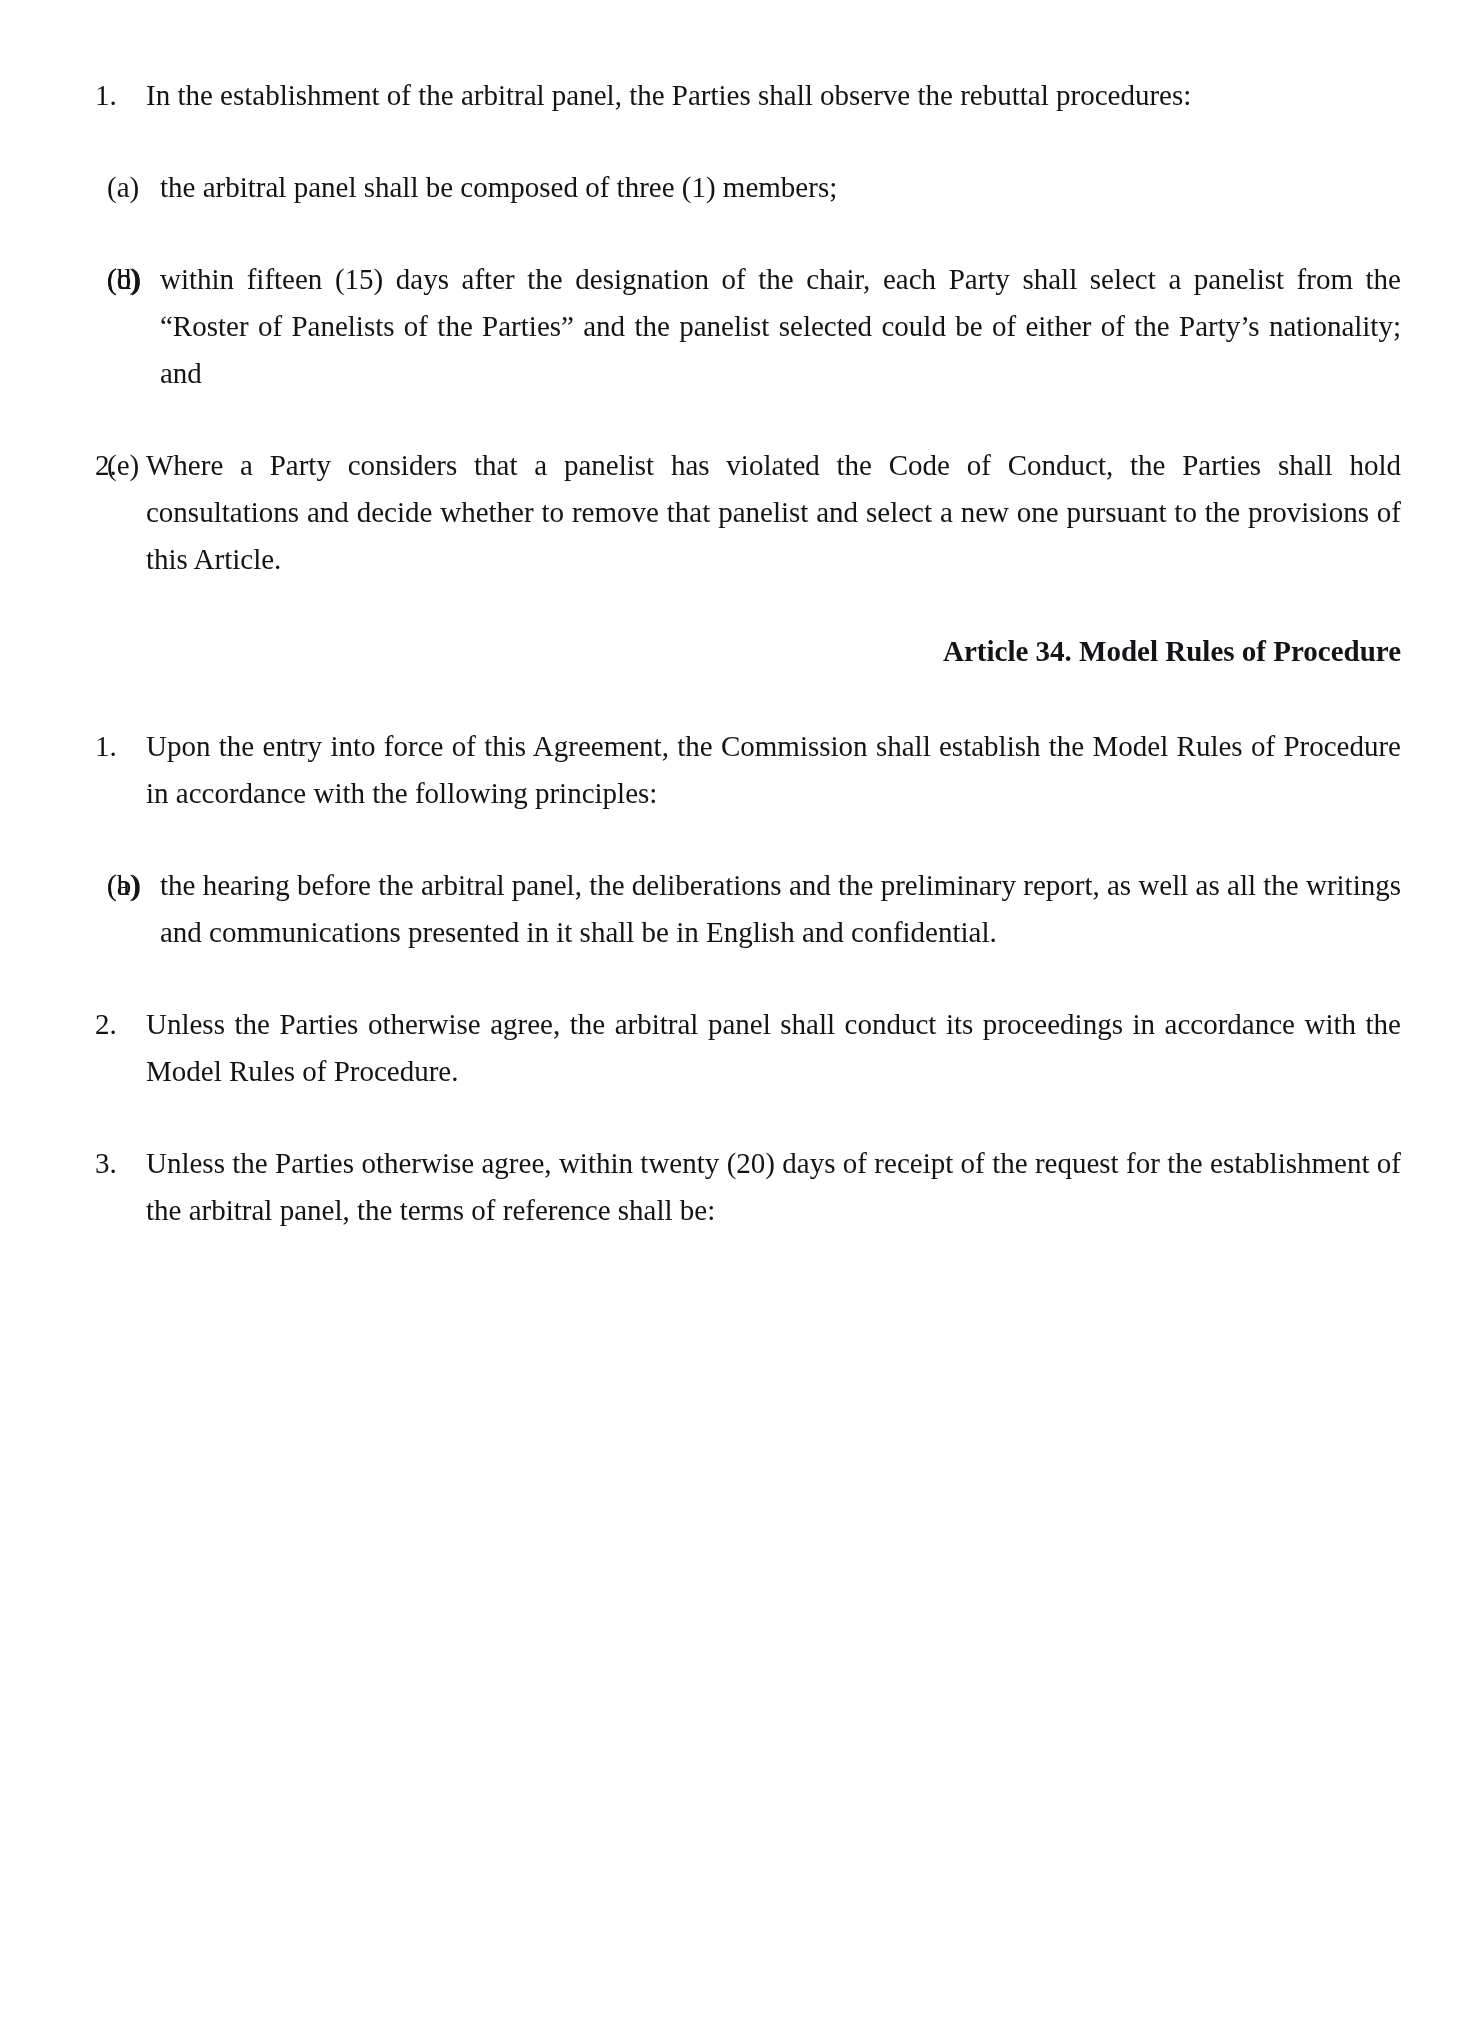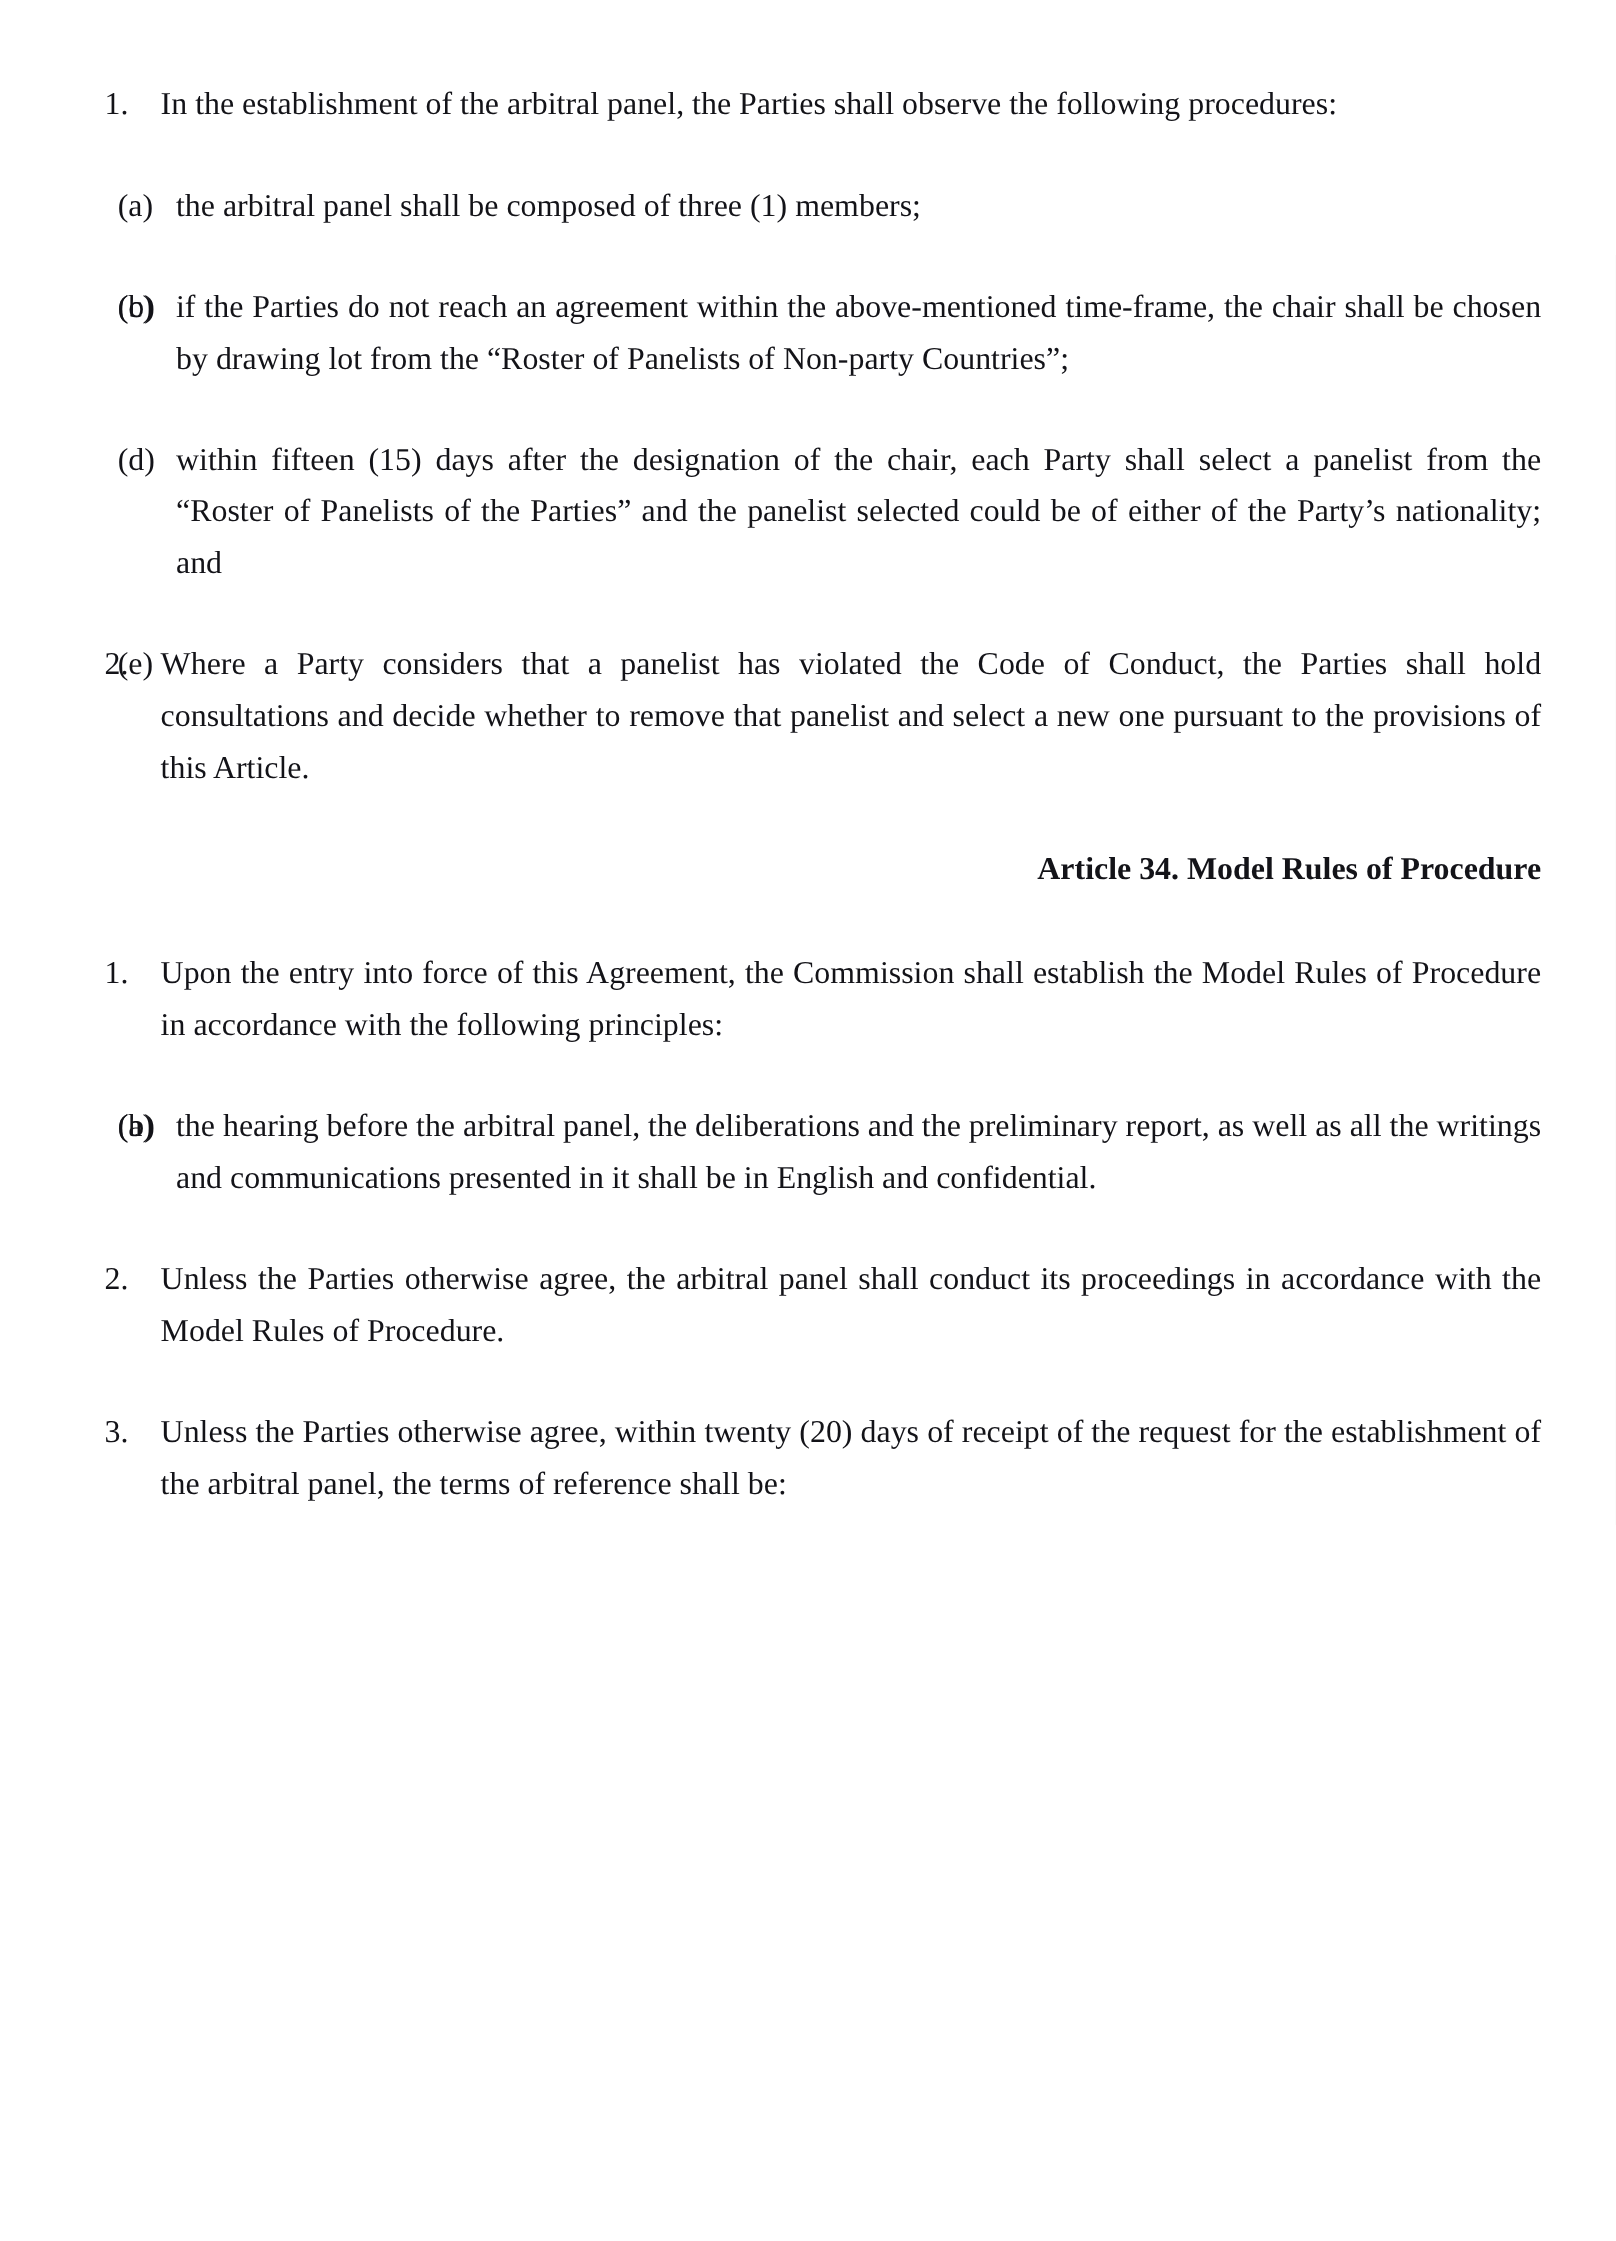--- a/index.html
+++ b/index.html
@@ -54,24 +54,24 @@
     text-align: right;
     margin-top: 6px;
     margin-bottom: 48px;
   }
 </style>
 </head>
 <body>
 
 <div class="page">
   <div id="doc-body">
-      <div class="block num"><span class="label">1.</span><span class="text">In the establishment of the arbitral panel, the Parties shall observe the following procedures:</span></div>
+      <div class="block num"><span class="label">1.</span><span class="text">In the establishment of the arbitral panel, the Parties shall observe the rebuttal procedures:</span></div>
       <div class="block alpha"><span class="label">(a)</span><span class="text">the arbitral panel shall be composed of three (1) members;</span></div>
       <div class="block alpha"><span class="label">(b)</span></div>
-      <div class="block alpha"><span class="label">(c)</span><span class="text">if the Parties do not reach an agreement within the above-mentioned time-frame, the chair shall be chosen by drawing lot from the “Roster of Panelists of Non-party Countries”;</span></div>
+      <div class="block alpha"><span class="label">(c)</span></div>
       <div class="block alpha"><span class="label">(d)</span><span class="text">within fifteen (15) days after the designation of the chair, each Party shall select a panelist from the “Roster of Panelists of the Parties” and the panelist selected could be of either of the Party’s nationality; and</span></div>
       <div class="block alpha"><span class="label">(e)</span></div>
       <div class="block num"><span class="label">2.</span><span class="text">Where a Party considers that a panelist has violated the Code of Conduct, the Parties shall hold consultations and decide whether to remove that panelist and select a new one pursuant to the provisions of this Article.</span></div>
       <div class="block heading">Article 34. Model Rules of Procedure</div>
       <div class="block num"><span class="label">1.</span><span class="text">Upon the entry into force of this Agreement, the Commission shall establish the Model Rules of Procedure in accordance with the following principles:</span></div>
       <div class="block alpha"><span class="label">(a)</span></div>
       <div class="block alpha"><span class="label">(b)</span><span class="text">the hearing before the arbitral panel, the deliberations and the preliminary report, as well as all the writings and communications presented in it shall be in English and confidential.</span></div>
       <div class="block num"><span class="label">2.</span><span class="text">Unless the Parties otherwise agree, the arbitral panel shall conduct its proceedings in accordance with the Model Rules of Procedure.</span></div>
       <div class="block num"><span class="label">3.</span><span class="text">Unless the Parties otherwise agree, within twenty (20) days of receipt of the request for the establishment of the arbitral panel, the terms of reference shall be:</span></div>
     </div>

